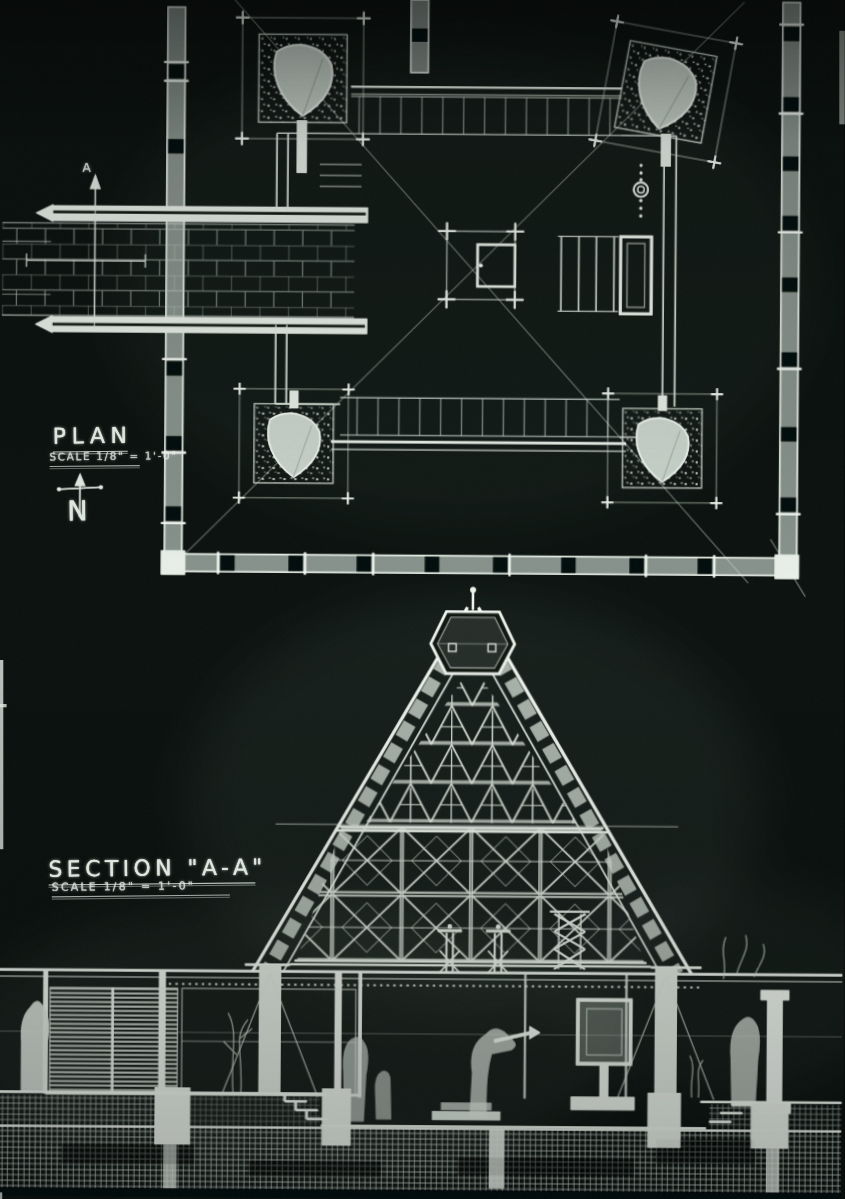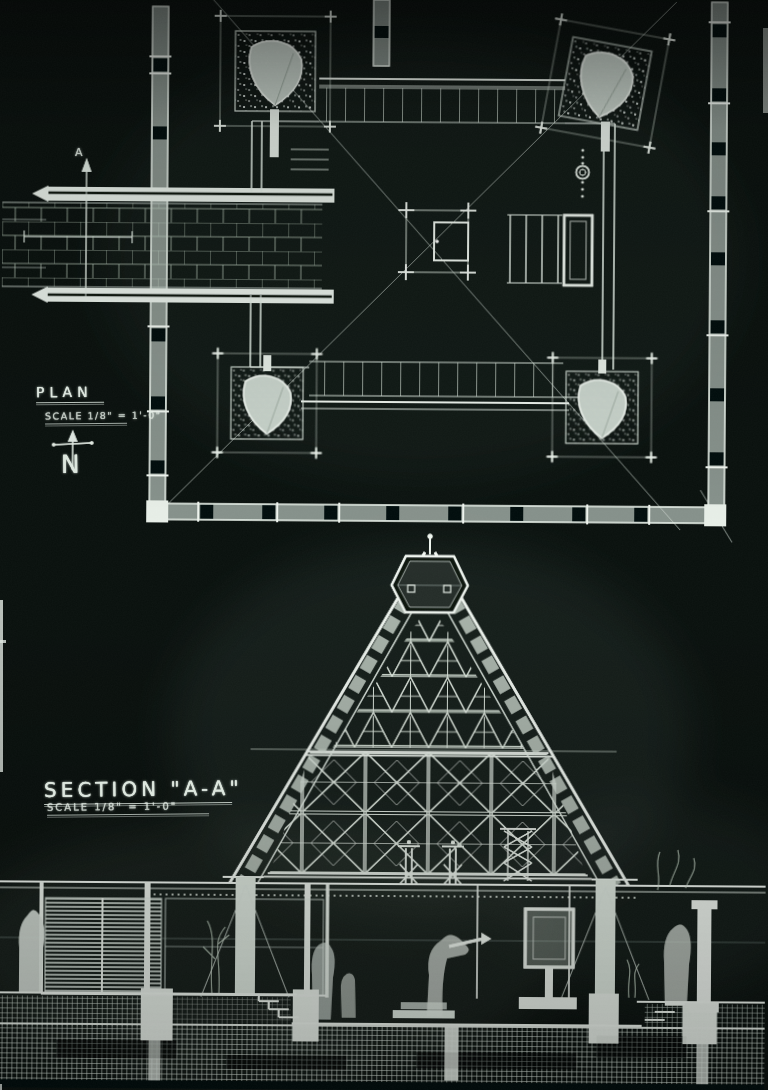--- a/index.html
+++ b/index.html
@@ -2,21 +2,21 @@
 <html><head>
 <meta charset="utf-8">
 <style>
   html,body{margin:0;padding:0;background:#000;}
   #stage{position:relative;width:768px;height:1090px;overflow:hidden;
          background:#0a110e;font-family:"DejaVu Sans",sans-serif;}
   svg{position:absolute;left:0;top:0;}
   .lbl{position:absolute;color:#dde7de;text-shadow:0 0 3px rgba(240,255,245,.65),0 0 1px #fff;
        white-space:nowrap;transform:rotate(-.6deg);}
   .lbl .ul{display:block;height:1px;background:rgba(230,240,232,.8);box-shadow:0 2px 0 rgba(230,240,232,.45);margin-top:2px;}
-  #plan-title{left:36px;top:384px;font-size:14px;letter-spacing:5px;}
+  #plan-title{left:48px;top:384px;font-size:20px;letter-spacing:5px;}
   #plan-title .ul{width:68px;}
   #plan-scale{left:45px;top:410px;font-size:9.5px;letter-spacing:1.5px;opacity:.85;}
   #plan-scale .ul{width:82px;}
   #north-letter{left:61px;top:450px;font-size:25px;letter-spacing:0;}
   #cut-a{left:75px;top:146px;font-size:11px;opacity:.8;}
   #sec-title{left:44px;top:777px;font-size:20px;letter-spacing:4px;}
   #sec-title .ul{width:188px;}
   #sec-scale{left:47px;top:801px;font-size:10px;letter-spacing:2px;opacity:.85;}
   #sec-scale .ul{width:162px;}
 </style>

